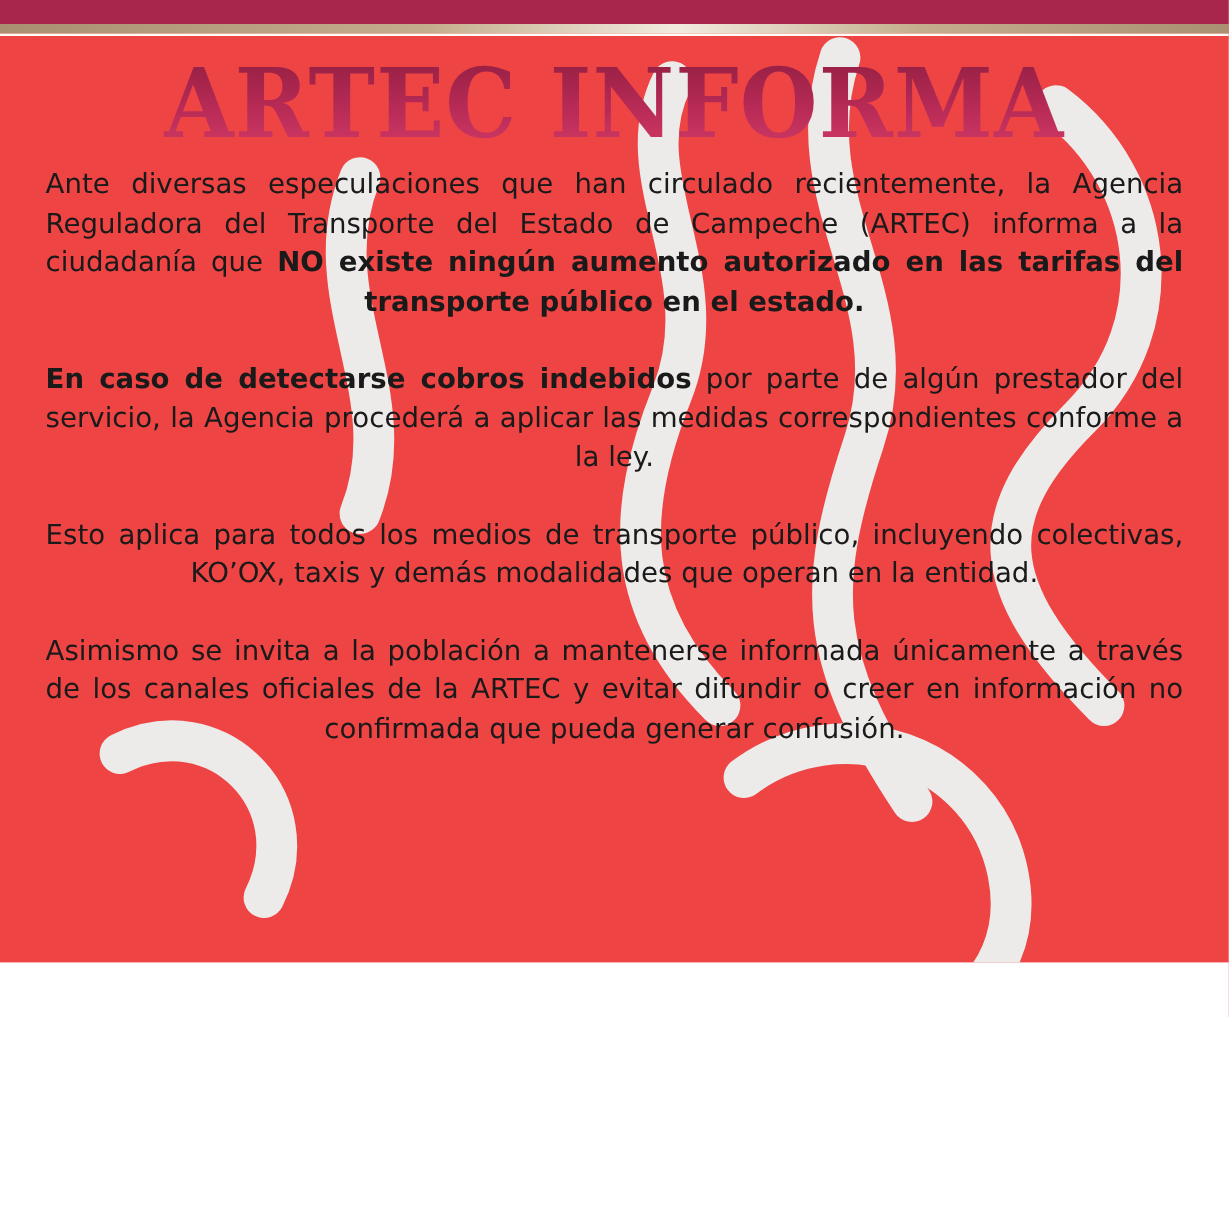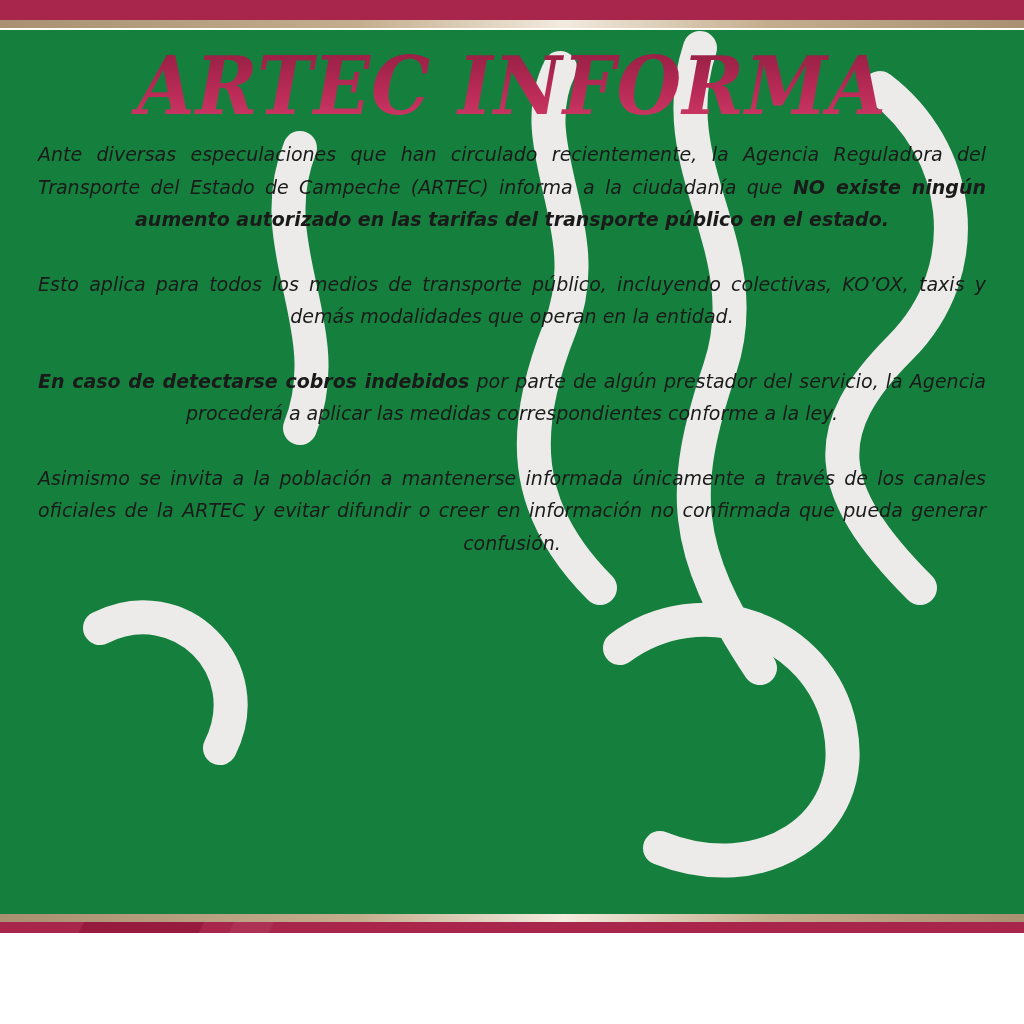--- a/index.html
+++ b/index.html
@@ -1,30 +1,30 @@
 <!DOCTYPE html>
 <html><head>
 <meta charset="utf-8">
 <style>
   html, body { margin:0; padding:0; }
   body { width:1024px; height:1024px; overflow:hidden; background:#fff; font-family:"DejaVu Sans", sans-serif; }
-  .page { position:relative; width:1024px; height:933px; background:#15803d; overflow:hidden;font-style:italic; }
+  .page { position:relative; width:1024px; height:802px; background:#ef4444; overflow:hidden; }
   .top-band { position:absolute; left:0; top:0; width:1024px; height:20px; background:#a8264c; }
   .gold-top { position:absolute; left:0; top:20px; width:1024px; height:8px;
     background:linear-gradient(90deg,#a89070 0%,#c4ad8c 35%,#f2ebdf 55%,#c4ad8c 75%,#a89070 100%); }
   .gold-top::after { content:""; position:absolute; left:0; bottom:-2px; width:100%; height:2px; background:#fffdf6; }
   .bg-pattern { position:absolute; left:0; top:28px; width:1024px; height:886px; pointer-events:none; }
   .title { position:absolute; left:0; top:38px; width:1024px; text-align:center;
     font-family:"DejaVu Serif", serif; font-weight:bold; font-size:80px; letter-spacing:1px;
     color:#b42a55; line-height:96px;
     background:linear-gradient(180deg,#8d1c3f 0%,#b82b56 55%,#d63c6a 100%);
     -webkit-background-clip:text; background-clip:text; -webkit-text-fill-color:transparent;
     transform:scaleX(0.93); }
   .body { position:absolute; left:38px; top:138px; width:948px; color:#1a1a1a;
-    font-family:"DejaVu Sans", sans-serif; font-size:19px; line-height:32.5px; text-align:center; }
+    font-family:"DejaVu Sans", sans-serif; font-size:23px; line-height:32.5px; text-align:center; }
   .body p { margin:0 0 32px 0; }
   .body .justify { text-align:justify; text-align-last:center; }
   .body b { font-weight:bold; }
   .gold-bottom { position:absolute; left:0; top:914px; width:1024px; height:8px;
     background:linear-gradient(90deg,#a89070 0%,#c4ad8c 35%,#f2ebdf 55%,#c4ad8c 75%,#a89070 100%); }
   .bottom-band { position:absolute; left:0; top:922px; width:1024px; height:102px; background:#a8264c; overflow:hidden; }
   .bottom-band .shade1 { position:absolute; left:60px; top:0; width:120px; height:102px; background:rgba(120,10,40,0.35); transform:skewX(-25deg); }
   .bottom-band .shade2 { position:absolute; left:210px; top:0; width:40px; height:102px; background:rgba(255,255,255,0.05); transform:skewX(-25deg); }
   .footer { position:absolute; left:334px; top:940px; height:66px; display:flex; align-items:center; color:#fff; }
   .logo-icon { width:62px; height:66px; }
@@ -52,24 +52,24 @@
       <path d="M100 600 C 180 560, 260 640, 220 720"></path>
     </g>
   </svg>
 
   <div class="title">ARTEC INFORMA</div>
 
   <div class="body">
     <p class="justify">
       <span>Ante diversas especulaciones que han circulado recientemente, la Agencia Reguladora del Transporte del Estado de Campeche (ARTEC) informa a la ciudadanía que </span><b>NO existe ningún aumento autorizado en las tarifas del transporte público en el estado.</b>
     </p>
-    <p class="justify">Esto aplica para todos los medios de transporte público, incluyendo colectivas, KO’OX, taxis y demás modalidades que operan en la entidad.</p>
     <p class="justify">
       <b>En caso de detectarse cobros indebidos</b><span> por parte de algún prestador del servicio, la Agencia procederá a aplicar las medidas correspondientes conforme a la ley.</span>
     </p>
+    <p class="justify">Esto aplica para todos los medios de transporte público, incluyendo colectivas, KO’OX, taxis y demás modalidades que operan en la entidad.</p>
     <p class="justify">Asimismo se invita a la población a mantenerse informada únicamente a través de los canales oficiales de la ARTEC y evitar difundir o creer en información no confirmada que pueda generar confusión.</p>
   </div>
 
   <div class="gold-bottom"></div>
   <div class="bottom-band">
     <div class="shade1"></div>
     <div class="shade2"></div>
   </div>
 
   <div class="footer">

